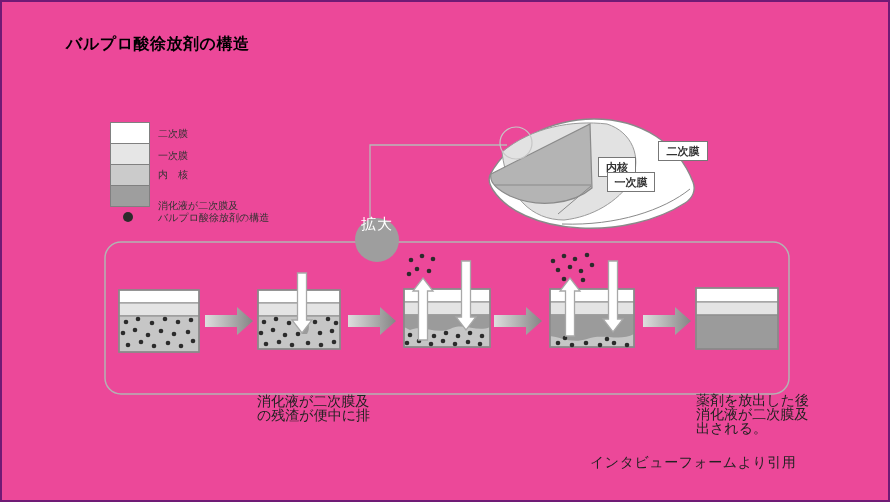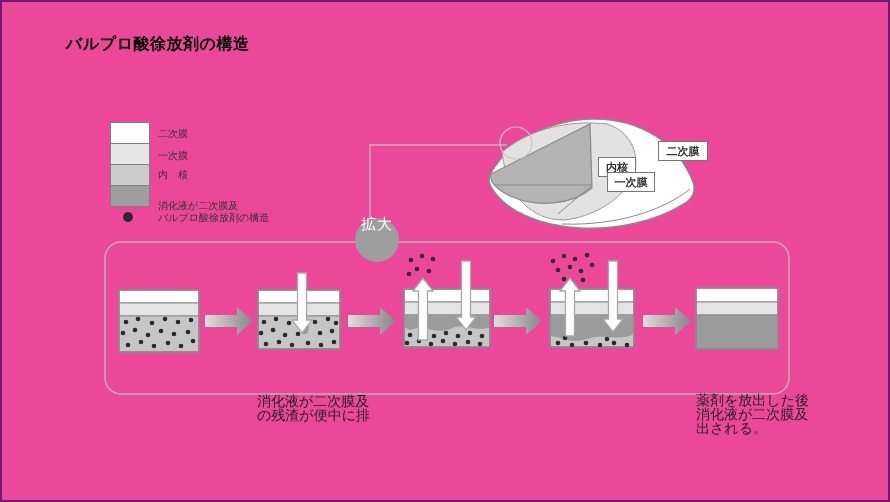--- a/index.html
+++ b/index.html
@@ -241,13 +241,14 @@
     <div>の残渣が便中に排</div>
   </div>
   <div class="txt cap cap34">
   </div>
   <div class="txt cap cap5">
     <div>薬剤を放出した後</div>
     <div>消化液が二次膜及</div>
     <div>出される。</div>
   </div>
 
+  <div class="txt citation">インタビューフォームより引用</div>
 </div>
 
 </body></html>

